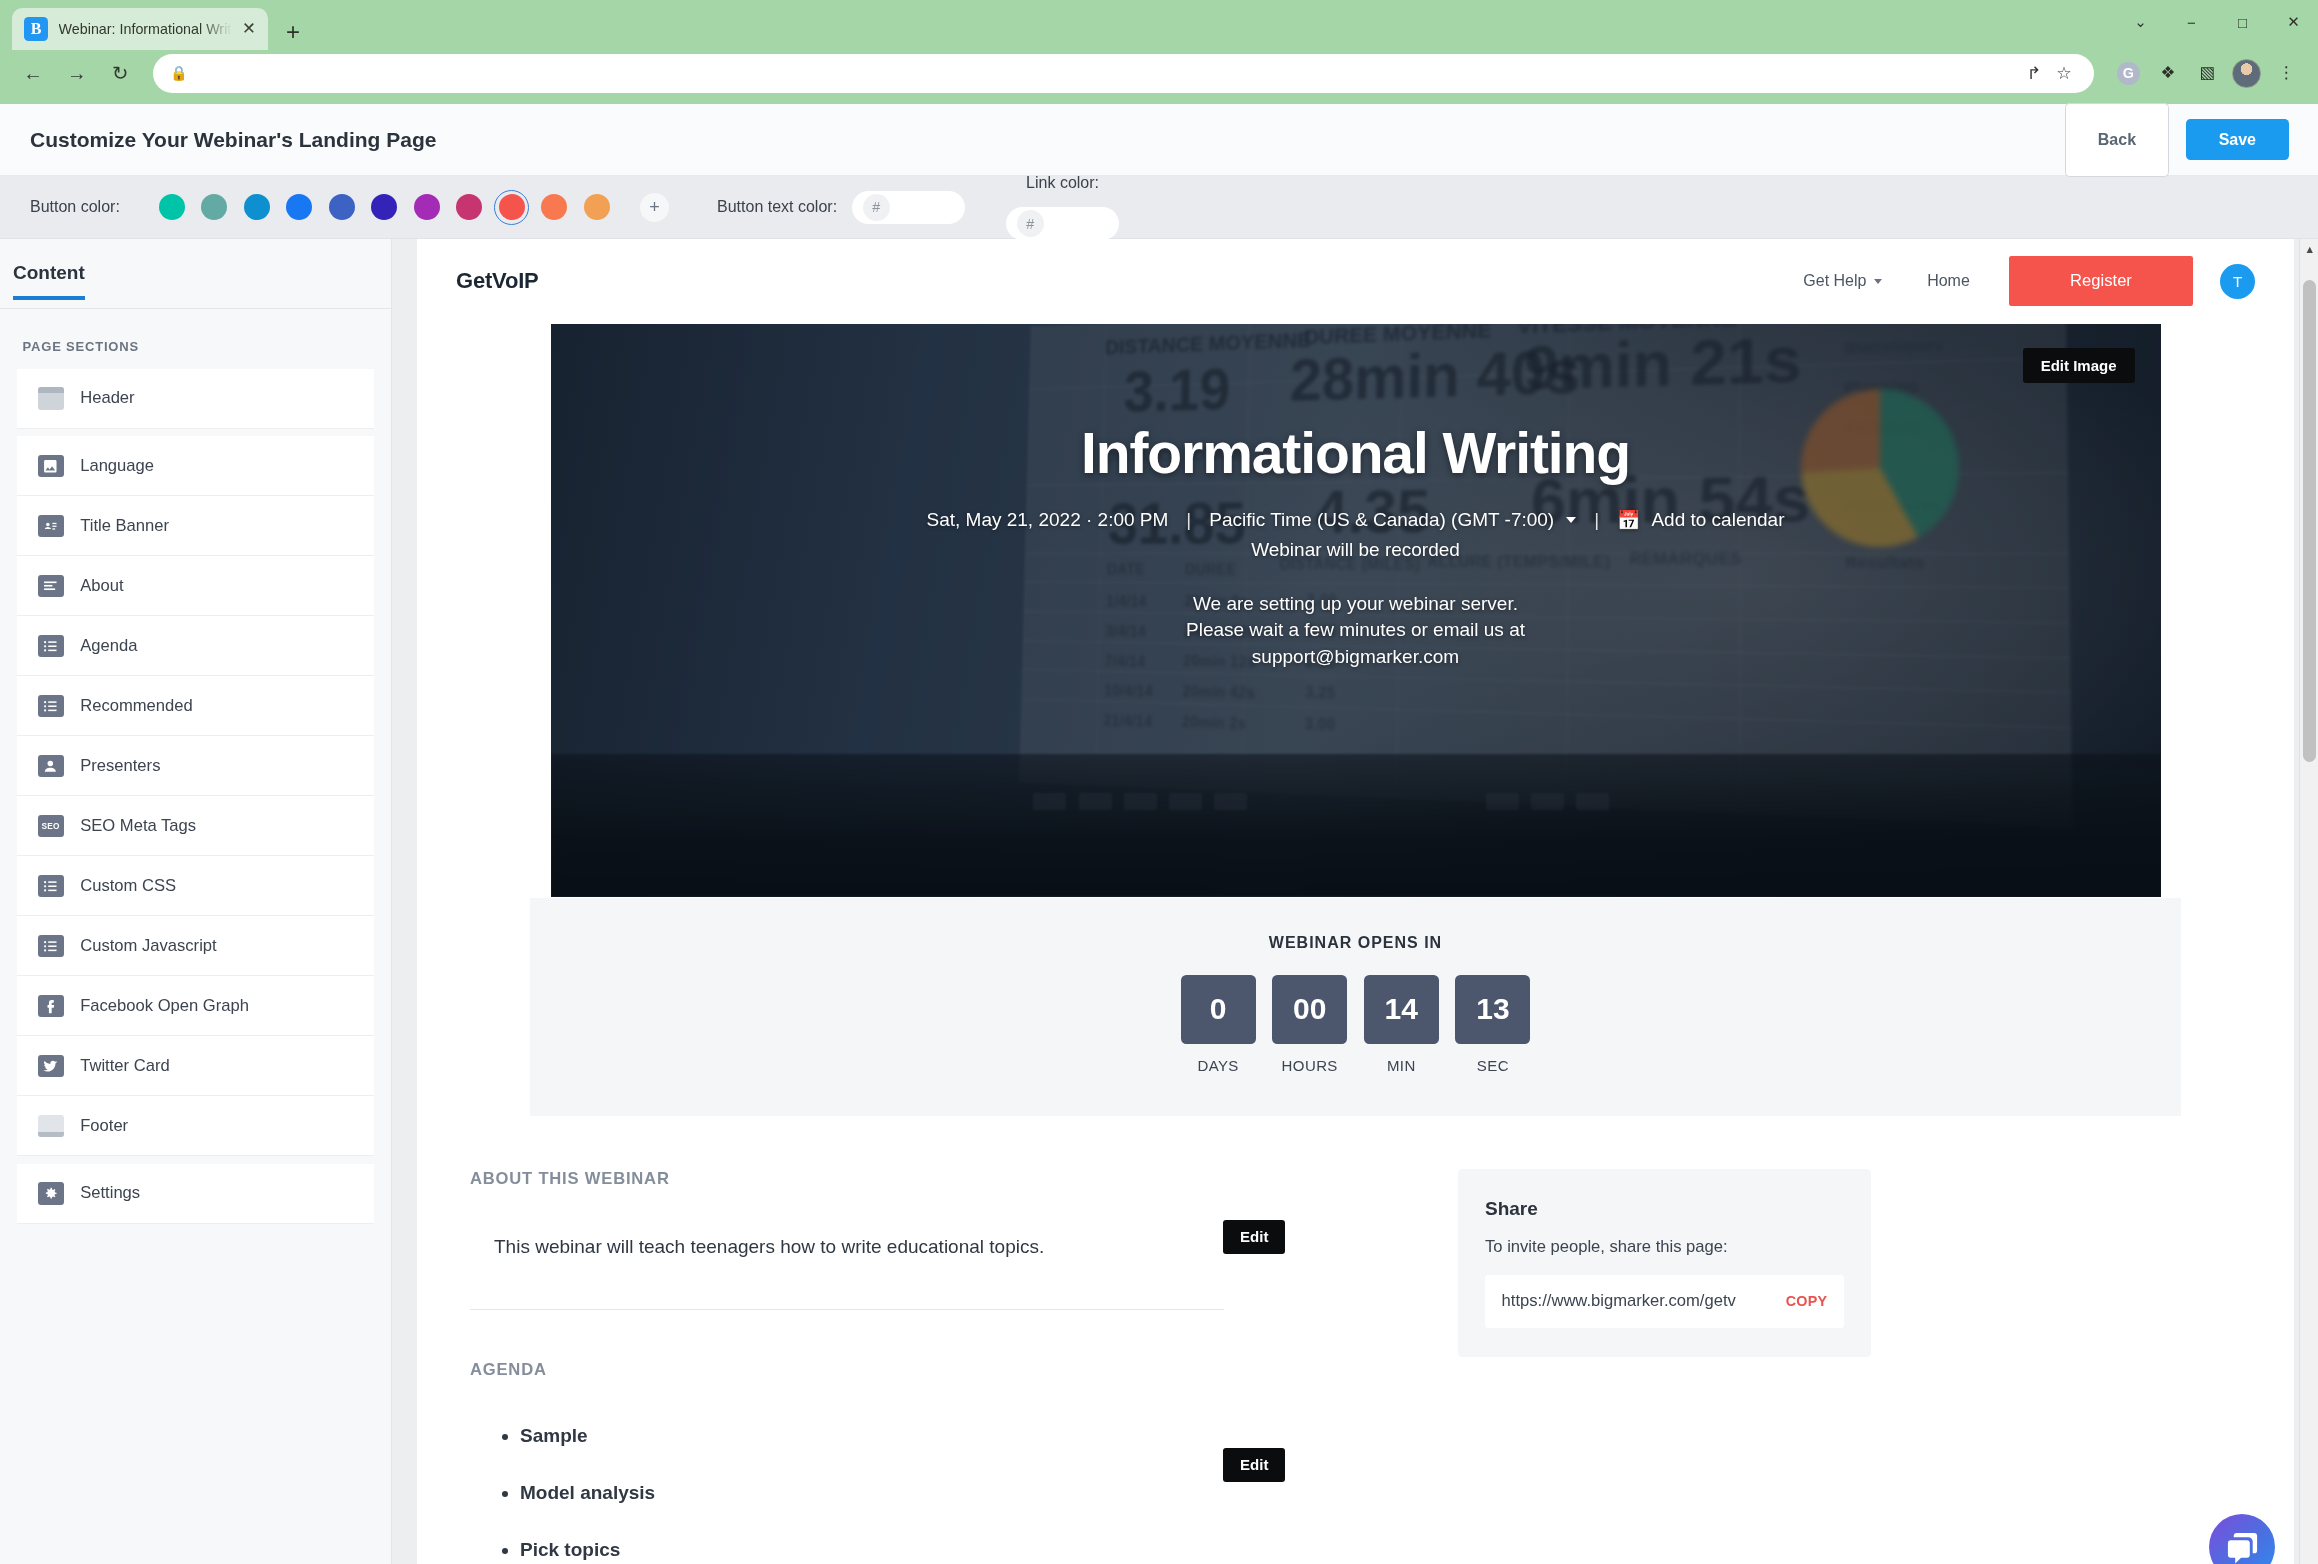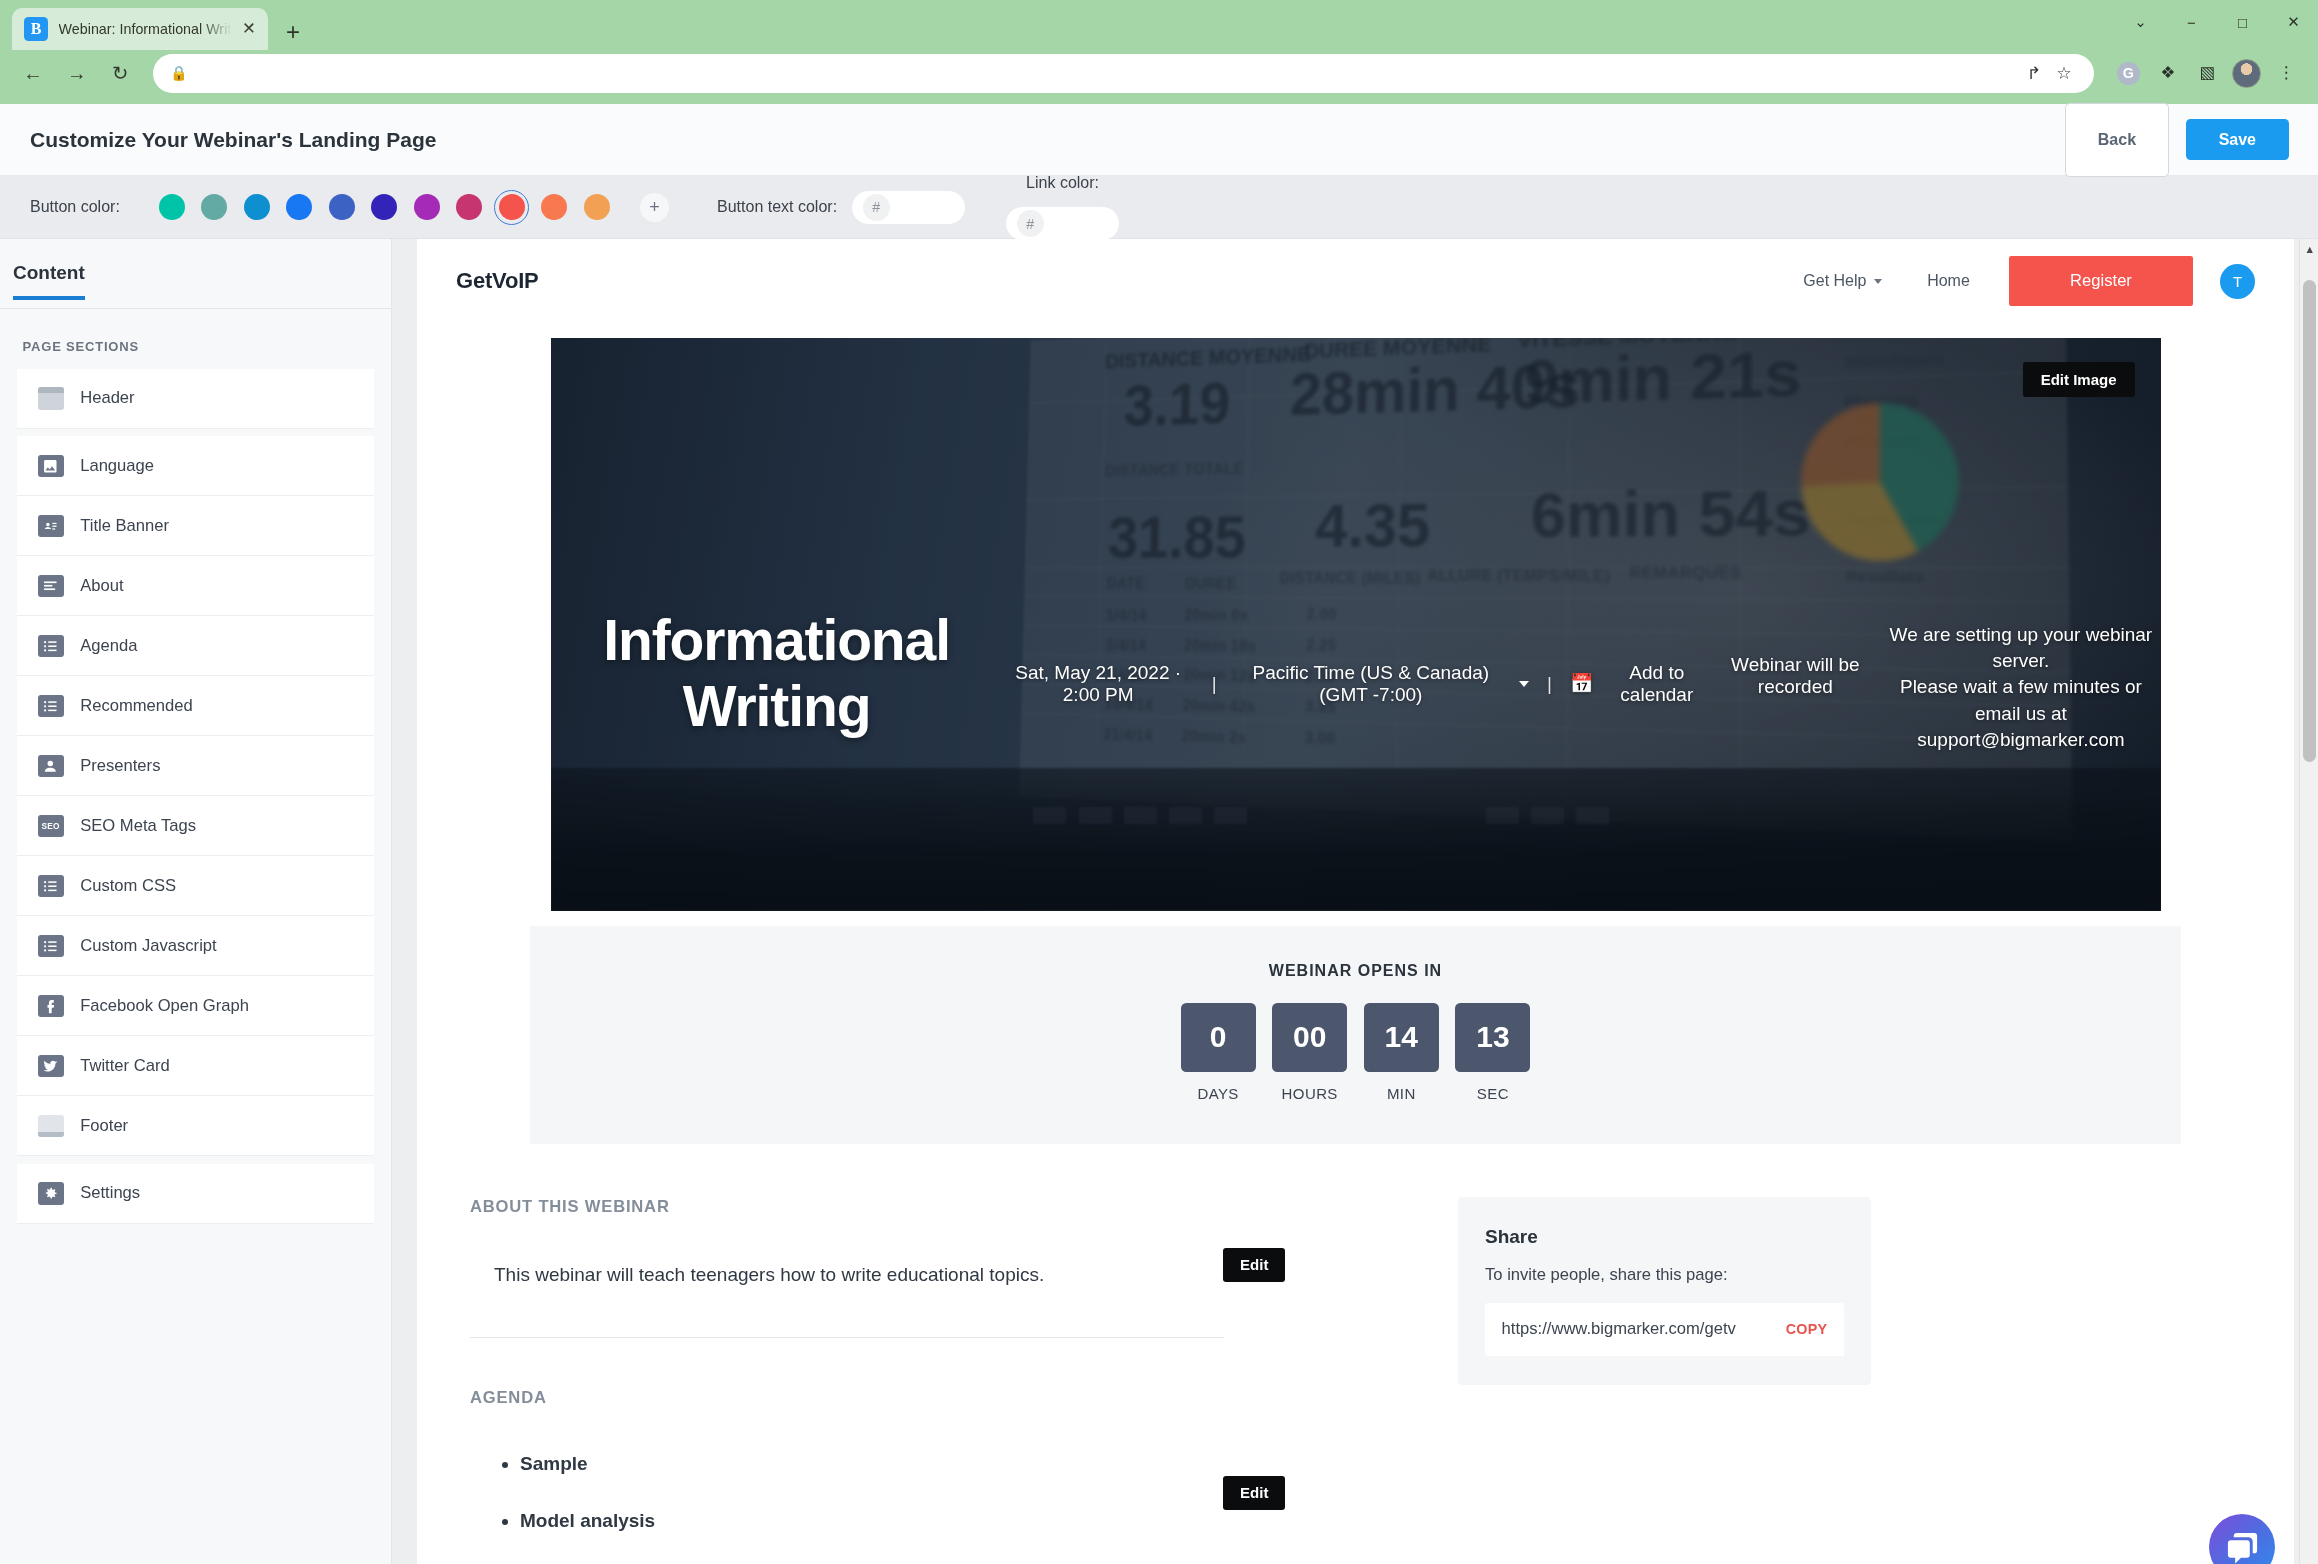--- a/index.html
+++ b/index.html
@@ -187,21 +187,21 @@
     margin-left: 16.6px;
   }
   .nav-avatar {
     width: 35px; height: 35px; border-radius: 50%; background: #1a9bf0;
     color: #fff; font-size: 15px; display: flex; align-items: center;
     justify-content: center; margin-left: 27px;
   }
 
   
   .hero {
-    height: 573px; margin: 15px auto; width: 1610px; position: relative;
+    height: 573px; margin: 1px auto; width: 1610px; position: relative;
     overflow: hidden; background: #2e3d50;
   }
   .hero-bg {
     position: absolute; inset: 0;
     background:
       radial-gradient(ellipse 55% 75% at 74% 44%, rgba(168,176,186,.30) 0%, transparent 62%),
       linear-gradient(100deg, #1f2c3d 0%, #33465e 22%, #46586c 48%, #2b3644 72%, #16202c 100%);
   }
   .hero-sheet {
     position: absolute; left: 422px; top: -19.6px; width: 1055px; height: 497px;
@@ -230,21 +230,21 @@
   }
   .hero-keyboard {
     position: absolute; left: 0; right: 0; bottom: 0; height: 143px;
     background: linear-gradient(180deg, rgba(10,14,20,.55) 0%, rgba(6,9,13,.92) 60%, #05080c 100%);
     filter: blur(0.8px);
   }
   .kb-key { position: absolute; height: 16.6px; background: rgba(120,132,148,.16);
             border-radius: 2.3px; }
   .hero-dark { position: absolute; inset: 0; background: rgba(16,24,35,.46); }
   .hero-content {
-    position: absolute; inset: 0; display: flex; flex-direction: row;
+    position: absolute; inset: 0; display: flex; flex-direction: column;
     align-items: center; padding-top: 96px; color: #fff; text-align: center;
   }
   .hero-title {
     font-size: 57px; font-weight: bold; letter-spacing: -1.1px;
     text-shadow: 0 1.5px 7.5px rgba(0,0,0,.45);
   }
   .hero-meta {
     margin-top: 22.6px; font-size: 19px; display: flex; align-items: center; gap: 0;
     text-shadow: 0 0.8px 3.8px rgba(0,0,0,.5);
   }

